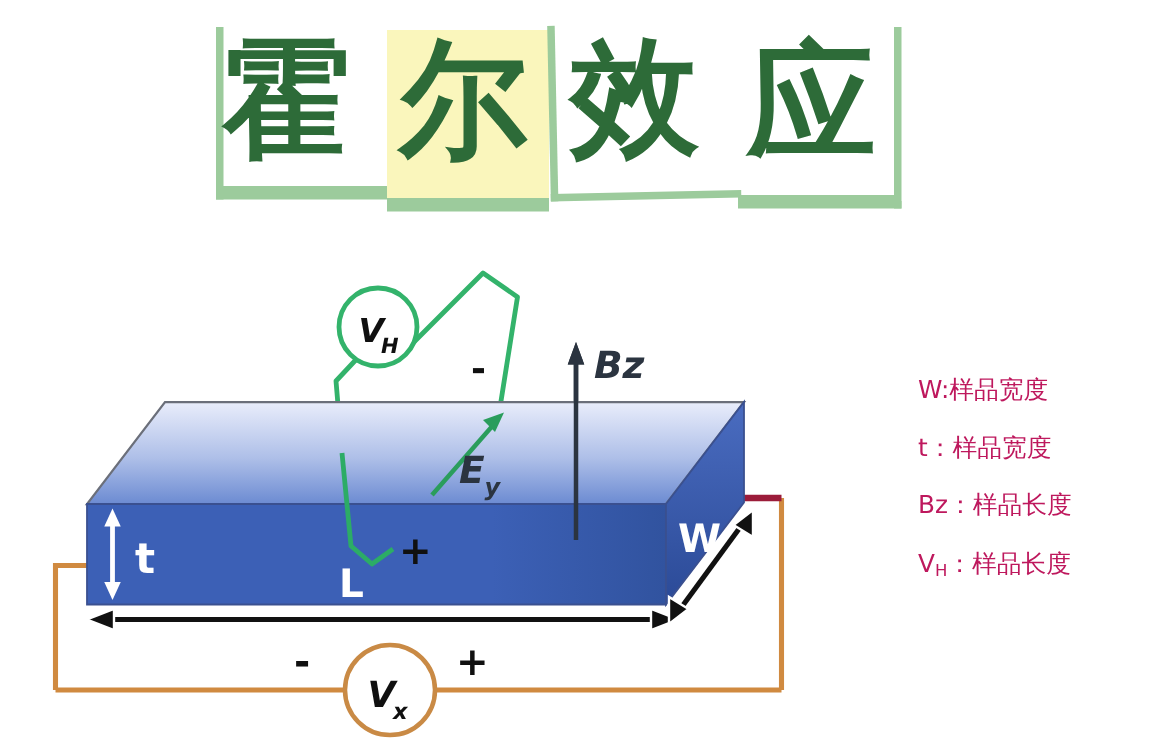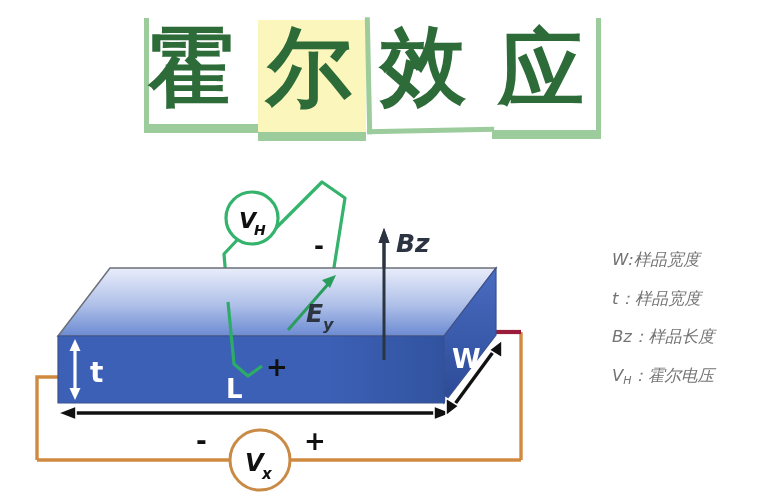--- a/index.html
+++ b/index.html
@@ -69,25 +69,24 @@
   
   #legend {
     position: absolute;
     left: 612px;
     top: 252px;
     width: 165px;
   }
   .legend-row {
     font-family: "DejaVu Sans", "Liberation Sans", sans-serif;
     font-size: 16.5px;
-    color: #737373;
+    color: #be185d;
     line-height: 1;
     margin-bottom: 22px;
     white-space: nowrap;
-    font-style: italic;
   }
   .legend-row sub {
     font-size: 11px;
     vertical-align: baseline;
     position: relative;
     top: 3px;
   }
 
   
   #diagram {
@@ -142,21 +141,21 @@
     <div class="legend-row">
       <span>W:样品宽度</span>
     </div>
     <div class="legend-row">
       <span>t：样品宽度</span>
     </div>
     <div class="legend-row">
       <span>Bz：样品长度</span>
     </div>
     <div class="legend-row">
-      <span>V</span><sub>H</sub><span>：</span><span>霍尔电压</span>
+      <span>V</span><sub>H</sub><span>：</span><span>样品长度</span>
     </div>
   </div>
 
   <svg id="diagram" viewBox="0 0 620 350">
     <defs>
       <linearGradient id="topGrad" x1="0" y1="0" x2="0" y2="1">
         <stop offset="0%" stop-color="#e9edfb"></stop>
         <stop offset="55%" stop-color="#aebfe8"></stop>
         <stop offset="100%" stop-color="#6c8bd2"></stop>
       </linearGradient>

